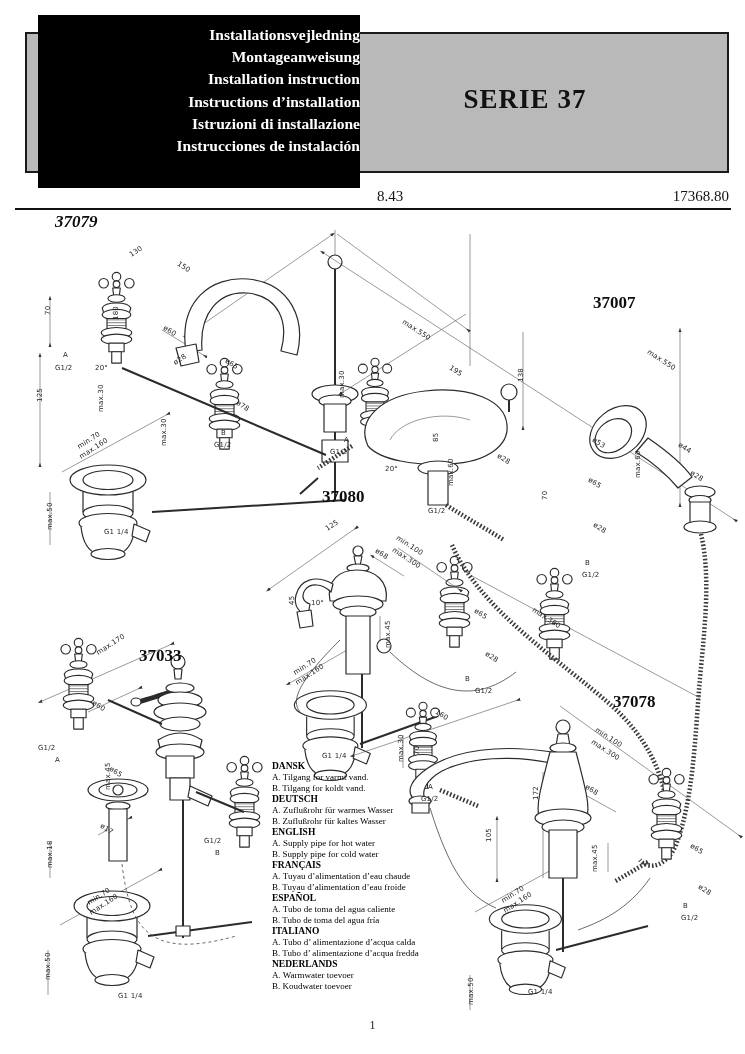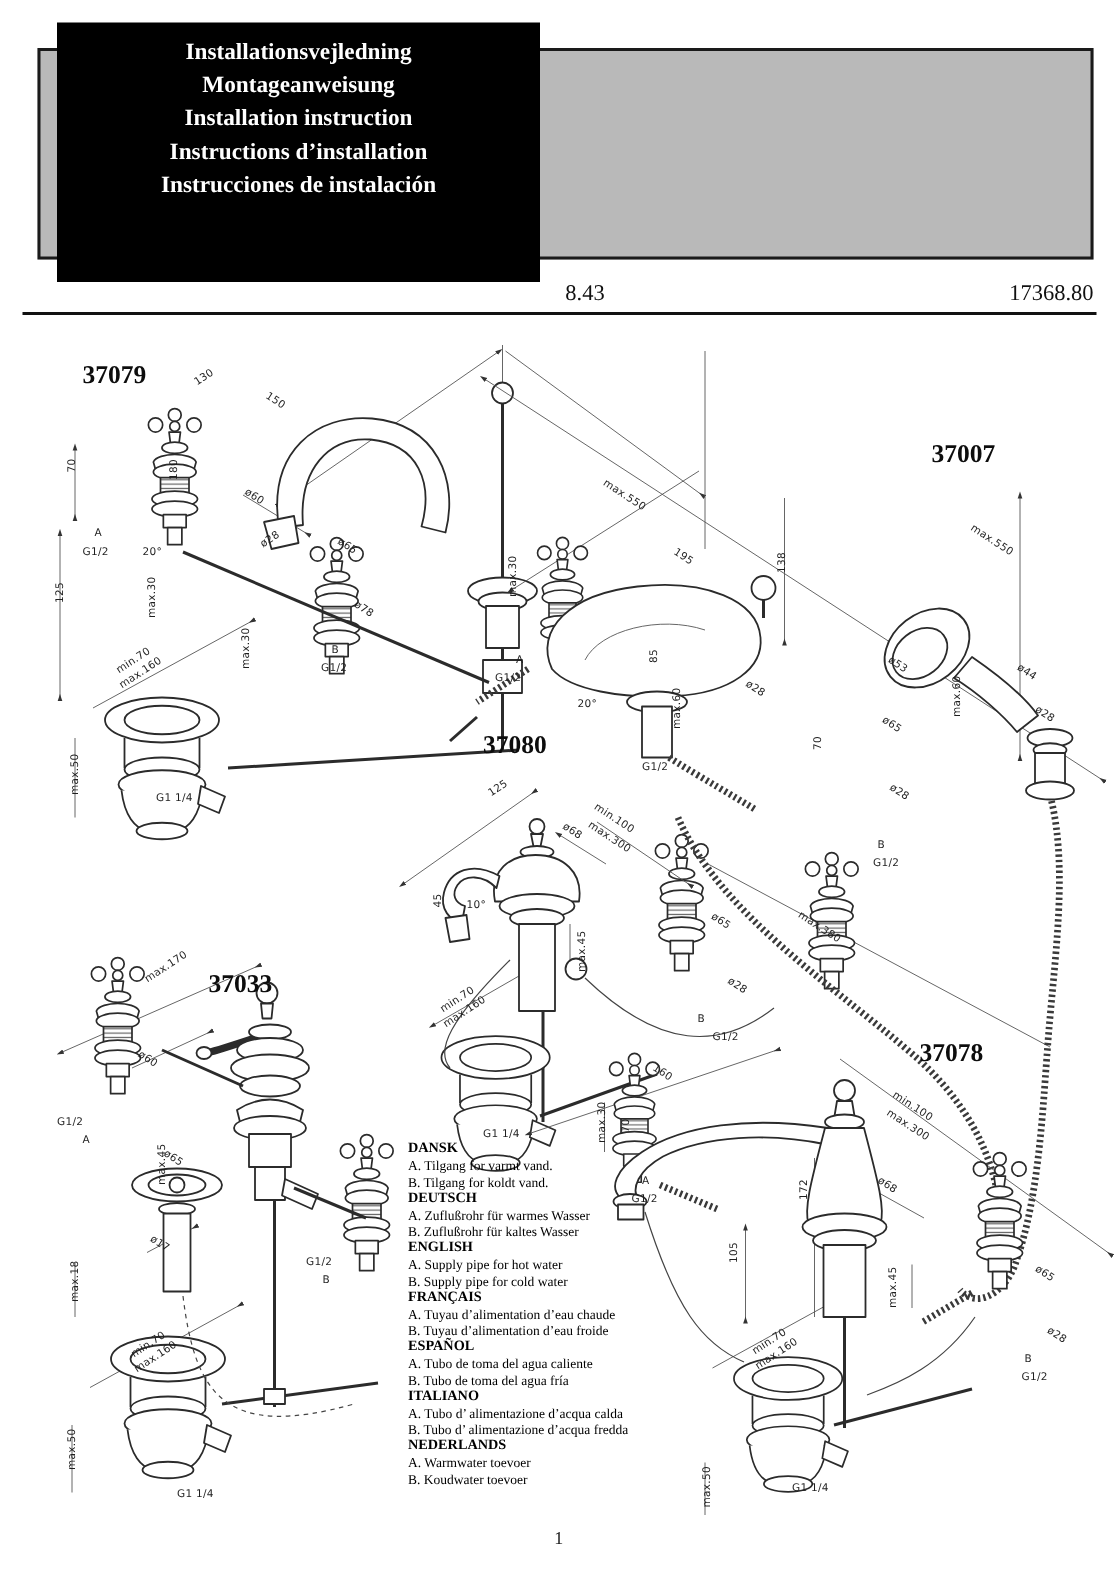--- a/index.html
+++ b/index.html
@@ -3,21 +3,21 @@
 <meta charset="utf-8">
 <style>
   html,body{margin:0;padding:0;background:#fff;}
   .page{position:relative;width:745px;height:1054px;background:#fff;overflow:hidden;
         font-family:"Liberation Serif",serif;}
   
   .banner{position:absolute;left:25px;top:32px;width:704px;height:141px;
           background:#b9b9b9;border:2px solid #1a1a1a;box-sizing:border-box;}
   .titlebox{position:absolute;left:38px;top:15px;width:322px;height:173px;background:#000;
             color:#fff;text-align:center;box-sizing:border-box;padding-top:9px;}
-  .titlebox div{font:bold 15.5px/22.2px "Liberation Serif",serif;white-space:nowrap;}
+  .titlebox div{font:bold 15.5px/22.2px "Liberation Serif",serif;white-space:nowrap;text-align:right;}
   .serie{position:absolute;left:360px;top:84px;width:330px;text-align:center;
          font:bold 27px "Liberation Serif",serif;color:#111;letter-spacing:1px;}
   .date{position:absolute;left:360px;top:188px;width:60px;text-align:center;
         font:15px "Liberation Serif",serif;color:#111;}
   .docno{position:absolute;right:16px;top:188px;font:15px "Liberation Serif",serif;color:#111;}
   .rule{position:absolute;left:15px;top:208px;width:716px;height:2px;background:#111;}
   
   .model-number{position:absolute;font:bold 17px "Liberation Serif",serif;color:#0d0d0d;
                 white-space:nowrap;}
   .dim{position:absolute;font:7px "DejaVu Sans",sans-serif;color:#1f1f1f;white-space:nowrap;
@@ -35,25 +35,27 @@
   svg.art .rod{stroke:#2b2b2b;stroke-width:2;fill:none;}
   svg.art .hose{fill:none;stroke:#3a3a3a;stroke-width:4.5;stroke-dasharray:1.6 2;}
   svg.art .wire{fill:none;stroke:#444;stroke-width:.8;}
 </style>
 </head>
 <body>
 
 <div class="page">
 
   <div class="banner" style="background: rgb(185, 185, 185);"></div>
+  <div class="serie">SERIE 37</div>
   <div class="titlebox" id="titles" style="background: rgb(0, 0, 0);">
       <div>Installationsvejledning</div>
       <div>Montageanweisung</div>
       <div>Installation instruction</div>
       <div>Instructions d’installation</div>
+      <div>Istruzioni di installazione</div>
       <div>Instrucciones de instalación</div>
     </div>
   <div class="date">8.43</div>
   <div class="docno">17368.80</div>
   <div class="rule"></div>
 
   <svg class="art" width="745" height="1054" viewBox="0 0 745 1054">
     <defs>
       <pattern id="hatch" width="4" height="3" patternUnits="userSpaceOnUse">
         <rect width="4" height="3" fill="#fff"></rect>
@@ -232,42 +234,42 @@
       <use href="#g-valve" transform="translate(638,766) scale(0.95)"></use>
       <path class="hose" d="M648,862 L614,882"></path>
       <use href="#g-drain" transform="translate(476,900) scale(0.95)"></use>
       <line class="rod" x1="556" y1="950" x2="648" y2="926"></line>
       <path class="wire" d="M430,808 C450,872 468,896 496,908"></path>
       <path class="wire" d="M650,878 C628,910 600,922 578,930"></path>
     </g>
   </svg>
 
   <div id="labels">
-      <div class="model-number" style="left: 55px; top: 240px;">37079</div>
+      <div class="model-number" style="left: 55px; top: 212px; font-style: italic;">37079</div>
       <span class="dim" style="left: 128px; top: 252px; transform: rotate(-33deg);">130</span>
       <span class="dim" style="left: 180px; top: 260px; transform: rotate(33deg);">150</span>
       <span class="dim" style="left: 44px; top: 315px; transform: rotate(-90deg);">70</span>
       <span class="dim" style="left: 112px; top: 320px; transform: rotate(-90deg);">180</span>
       <span class="dim" style="left: 166px; top: 324px; transform: rotate(33deg);">ø60</span>
       <span class="dim" style="left: 95px; top: 364px;">20°</span>
       <span class="dim" style="left: 63px; top: 351px;">A</span>
       <span class="dim" style="left: 55px; top: 364px;">G1/2</span>
       <span class="dim" style="left: 36px; top: 402px; transform: rotate(-90deg);">125</span>
       <span class="dim" style="left: 97px; top: 412px; transform: rotate(-90deg);">max.30</span>
       <span class="dim" style="left: 172px; top: 360px; transform: rotate(-33deg);">ø28</span>
       <span class="dim" style="left: 228px; top: 357px; transform: rotate(33deg);">ø65</span>
       <span class="dim" style="left: 239px; top: 399px; transform: rotate(33deg);">ø78</span>
       <span class="dim" style="left: 221px; top: 429px;">B</span>
       <span class="dim" style="left: 214px; top: 441px;">G1/2</span>
       <span class="dim" style="left: 160px; top: 446px; transform: rotate(-90deg);">max.30</span>
       <span class="dim" style="left: 76px; top: 444px; transform: rotate(-33deg);">min.70</span>
       <span class="dim" style="left: 78px; top: 454px; transform: rotate(-33deg);">max.160</span>
       <span class="dim" style="left: 46px; top: 530px; transform: rotate(-90deg);">max.50</span>
       <span class="dim" style="left: 104px; top: 528px;">G1 1/4</span>
-      <div class="model-number" style="left: 593px; top: 293px; margin-left: 28px;">37007</div>
+      <div class="model-number" style="left: 593px; top: 293px;">37007</div>
       <span class="dim" style="left: 405px; top: 318px; transform: rotate(33deg);">max.550</span>
       <span class="dim" style="left: 650px; top: 348px; transform: rotate(33deg);">max.550</span>
       <span class="dim" style="left: 452px; top: 364px; transform: rotate(33deg);">195</span>
       <span class="dim" style="left: 517px; top: 382px; transform: rotate(-90deg);">138</span>
       <span class="dim" style="left: 338px; top: 398px; transform: rotate(-90deg);">max.30</span>
       <span class="dim" style="left: 344px; top: 436px;">A</span>
       <span class="dim" style="left: 330px; top: 448px;">G1/2</span>
       <span class="dim" style="left: 432px; top: 442px; transform: rotate(-90deg);">85</span>
       <span class="dim" style="left: 385px; top: 465px;">20°</span>
       <span class="dim" style="left: 447px; top: 486px; transform: rotate(-90deg);">max.60</span>

